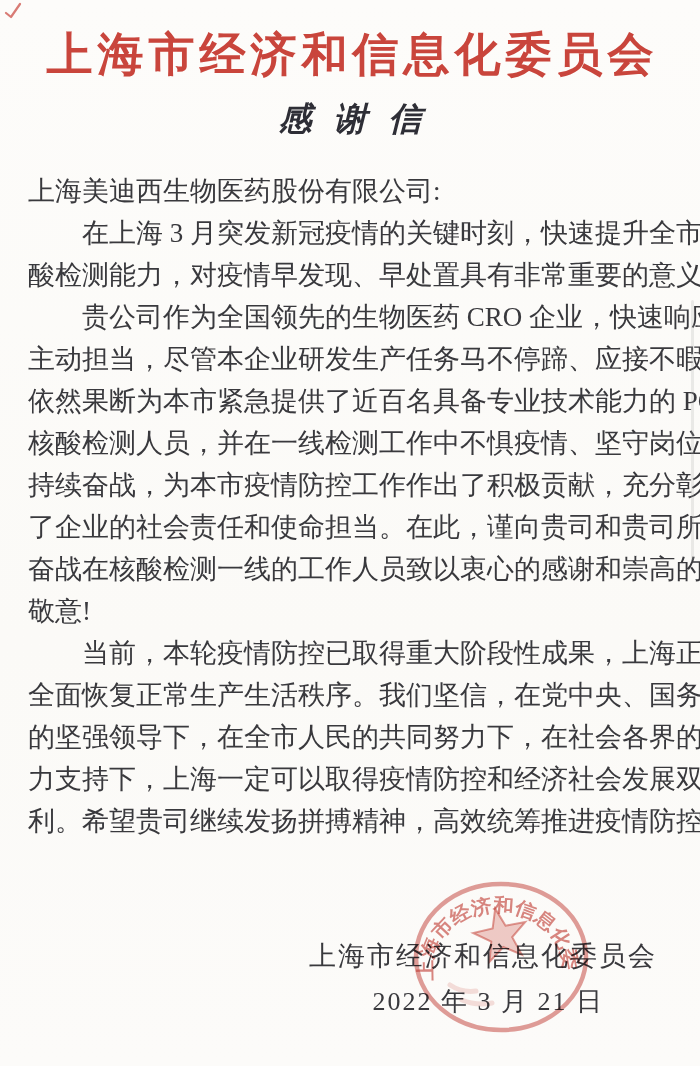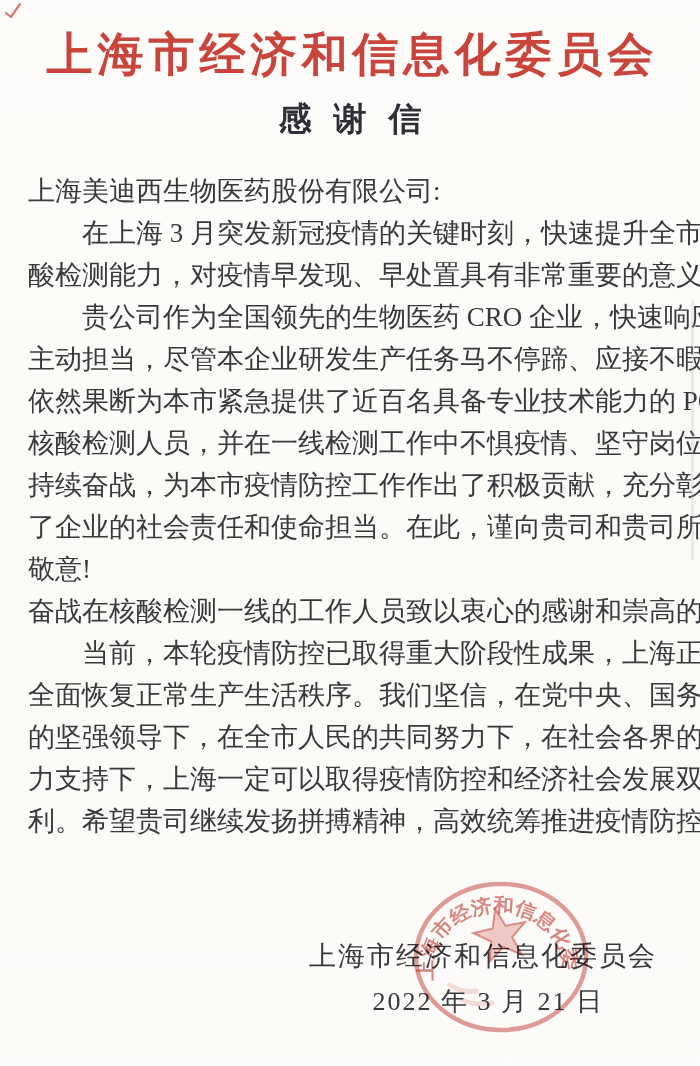--- a/index.html
+++ b/index.html
@@ -43,20 +43,21 @@
     left: 0;
     width: 100%;
     margin: 0;
     text-align: center;
     font-size: 33px;
     font-weight: 600;
     letter-spacing: 22px;
     text-indent: 22px;
     color: var(--subtitle_color, #2e2e36);
     white-space: nowrap;
+    font-style: italic;
   }
   .letter-text {
     position: absolute;
     top: 170px;
     left: 28px;
     width: 648px;
     font-size: 27px;
     line-height: 42px;
     color: var(--text_color, #39393d);
     font-family: Liberation Serif, serif;
@@ -123,22 +124,22 @@
     <div class="recipient">上海美迪西生物医药股份有限公司:</div>
     <div>
         <div class="body-line">　　在上海 3 月突发新冠疫情的关键时刻，快速提升全市核</div>
         <div class="body-line">酸检测能力，对疫情早发现、早处置具有非常重要的意义。</div>
         <div class="body-line">　　贵公司作为全国领先的生物医药 CRO 企业，快速响应、</div>
         <div class="body-line">主动担当，尽管本企业研发生产任务马不停蹄、应接不暇，</div>
         <div class="body-line">依然果断为本市紧急提供了近百名具备专业技术能力的 PCR</div>
         <div class="body-line">核酸检测人员，并在一线检测工作中不惧疫情、坚守岗位、</div>
         <div class="body-line">持续奋战，为本市疫情防控工作作出了积极贡献，充分彰显</div>
         <div class="body-line">了企业的社会责任和使命担当。在此，谨向贵司和贵司所有</div>
+        <div class="body-line">奋战在核酸检测一线的工作人员致以衷心的感谢和崇高的</div>
         <div class="body-line">敬意!</div>
-        <div class="body-line">奋战在核酸检测一线的工作人员致以衷心的感谢和崇高的</div>
         <div class="body-line">　　当前，本轮疫情防控已取得重大阶段性成果，上海正在</div>
         <div class="body-line">全面恢复正常生产生活秩序。我们坚信，在党中央、国务院</div>
         <div class="body-line">的坚强领导下，在全市人民的共同努力下，在社会各界的鼎</div>
         <div class="body-line">力支持下，上海一定可以取得疫情防控和经济社会发展双胜</div>
         <div class="body-line">利。希望贵司继续发扬拼搏精神，高效统筹推进疫情防控和</div>
       </div>
   </div>
 
   <div class="signature">上海市经济和信息化委员会</div>
 

